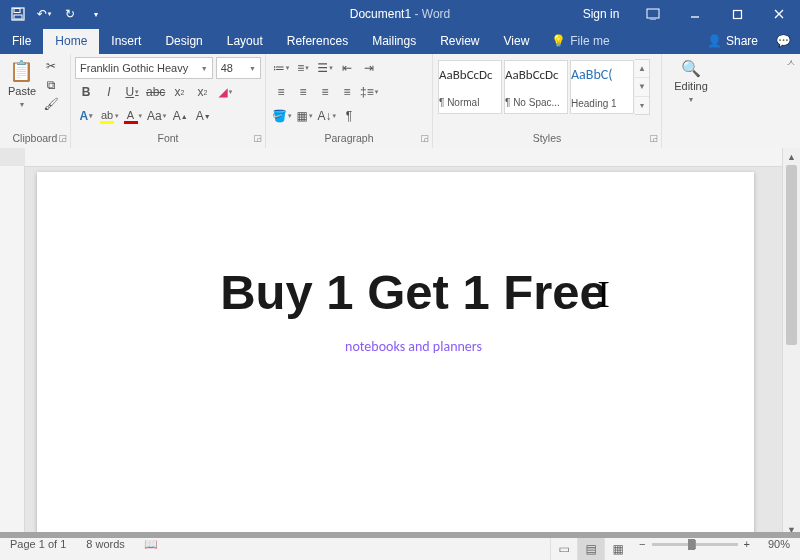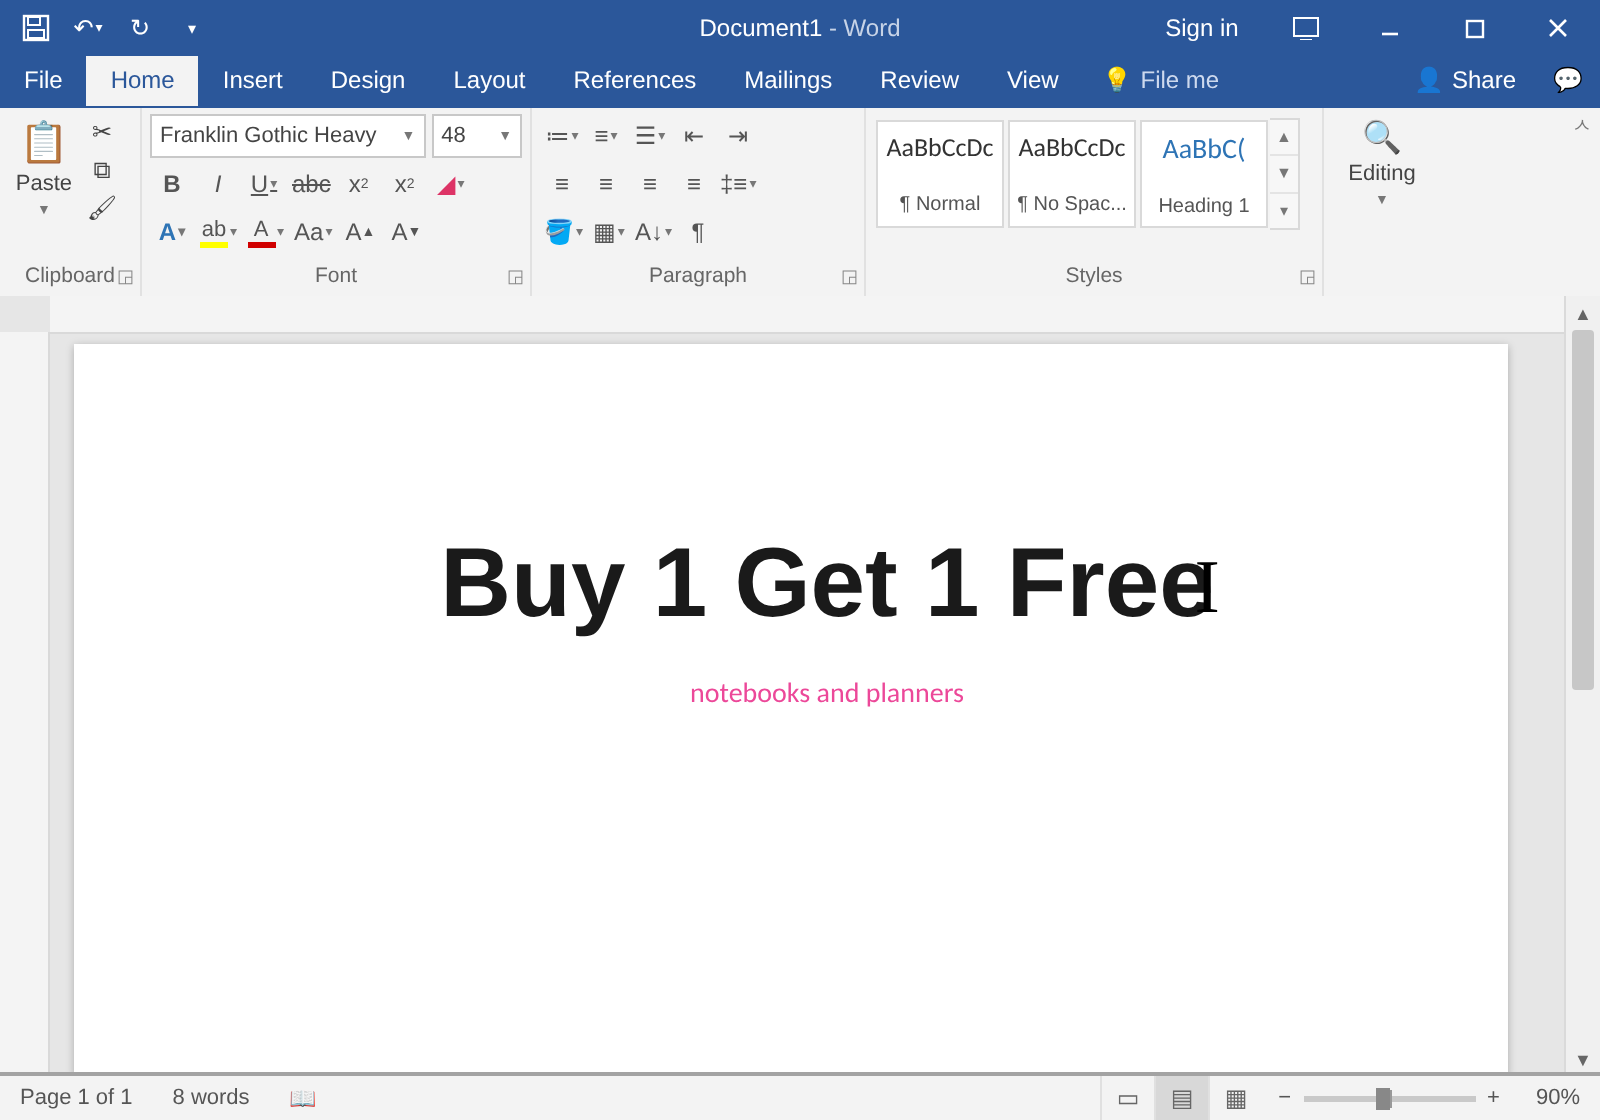--- a/index.html
+++ b/index.html
@@ -4,21 +4,21 @@
 <style>
 html,body{margin:0;padding:0;width:800px;height:560px;overflow:hidden;font-family:"Segoe UI",Arial,sans-serif;font-size:12px;background:#e6e6e6;color:#444}
 .titlebar{height:28px;background:#2b579a;color:#fff;display:flex;align-items:center;position:relative}
 .qat{display:flex;align-items:center;gap:2px;padding-left:6px}
 .qat .qbtn{width:24px;height:24px;display:flex;align-items:center;justify-content:center;color:#fff;cursor:default}
 .title-center{position:absolute;left:0;right:0;text-align:center;font-size:12px;pointer-events:none}
 .title-center .dim{color:#c7d3e7}
 .title-right{margin-left:auto;display:flex;align-items:flex-start;height:100%}
 .title-right .tbtn{width:42px;height:28px;display:flex;align-items:center;justify-content:center;color:#fff}
 .title-right .signin{padding:0 10px;font-size:12px}
-.menubar{height:26px;background:#2b579a;display:flex;align-items:flex-start;color:#fff}
+.menubar{height:26px;background:#2b579a;display:flex;align-items:center;color:#fff}
 .menubar .tab{padding:5px 12px 6px;font-size:12px;cursor:default}
 .menubar .tab.active{background:#f3f3f3;color:#2b579a}
 .menubar .tellme{display:flex;align-items:center;gap:4px;padding:5px 10px;color:#cdd9ee;font-size:12px}
 .menubar .share{display:flex;align-items:center;gap:4px;padding:5px 10px;color:#fff;font-size:12px}
 .menubar .spacer{flex:1}
 .menubar .comment{width:32px;text-align:center;padding:5px 0;color:#fff}
 .ribbon{height:94px;background:#f3f3f3;border-bottom:1px solid #d4d4d4;display:flex;position:relative}
 .group{border-right:1px solid #e1e1e1;display:flex;flex-direction:column;height:100%}
 .group-body{flex:1;display:flex;padding:3px 4px 0 4px}
 .group-label{height:16px;font-size:10.5px;color:#666;text-align:center;position:relative}
@@ -29,42 +29,42 @@
 .smallcol .ico{width:18px;height:18px;display:flex;align-items:center;justify-content:center;font-size:12px}
 .fontgroup .row{display:flex;align-items:center;gap:1px;height:22px}
 .fontname{width:130px;height:20px;border:1px solid #c8c8c8;background:#fff;font-size:11px;padding:0 4px;display:flex;align-items:center;justify-content:space-between}
 .fontsize{width:36px;height:20px;border:1px solid #c8c8c8;background:#fff;font-size:11px;padding:0 4px;display:flex;align-items:center;justify-content:space-between;margin-left:2px}
 .toolbtn{min-width:18px;height:20px;display:flex;align-items:center;justify-content:center;font-size:12px;padding:0 2px;color:#555}
 .toolbtn.dd::after{content:"▾";font-size:7px;margin-left:1px;color:#777}
 .underline{text-decoration:underline}
 .strike{text-decoration:line-through}
 .colorbar{display:inline-block;width:14px;border-bottom:3px solid;line-height:12px;text-align:center;font-size:11px}
 .paragroup .row{display:flex;align-items:center;height:22px;gap:0}
-.stylebox{width:62px;height:52px;border:1px solid #d9d9d9;background:#fff;margin:1px;display:flex;flex-direction:column;align-items:center;justify-content:center;font-size:10px;color:#555}
+.stylebox{width:62px;height:52px;border:1px solid #d9d9d9;background:#fff;margin:1px;display:flex;flex-direction:column;justify-content:center;font-size:10px;color:#555}
 .stylebox .prev{font-size:13px;color:#333;font-family:Calibri,Arial}
 .stylebox .prev.blue{color:#2e74b5;font-size:14px}
 .stylebox .lbl{margin-top:15px;font-size:10px}
 .stylenav{width:14px;display:flex;flex-direction:column;border:1px solid #d9d9d9;border-left:none;background:#f7f7f7;height:54px}
 .stylenav div{flex:1;display:flex;align-items:center;justify-content:center;font-size:8px;color:#777;border-bottom:1px solid #e4e4e4}
 .stylenav div:last-child{border-bottom:none}
 .collapse{position:absolute;right:4px;top:2px;font-size:10px;color:#777}
 .workspace{position:absolute;top:148px;bottom:22px;left:0;right:0;background:#e6e6e6;display:flex}
 .ruler-v{width:24px;background:#f4f4f4;border-right:1px solid #d9d9d9;margin-top:18px}
 .docarea{flex:1;position:relative;overflow:hidden}
 .ruler-h{height:18px;background:#f4f4f4;border-bottom:1px solid #d9d9d9}
 .page{position:absolute;top:24px;left:12px;right:28px;bottom:0;background:#fff;box-shadow:0 1px 4px rgba(0,0,0,0.25)}
 .page-content{padding:92px 60px 0 96px;text-align:center}
 .bigtext{font-family:"Arial Black","Franklin Gothic Heavy",Impact,sans-serif;font-weight:900;font-size:49px;color:#1a1a1a;letter-spacing:0px;position:relative;display:inline-block}
 .caret{position:absolute;right:-3px;top:8px;font-size:38px;font-weight:normal;font-family:serif;color:#000}
-.subtext{font-family:Calibri,Arial,sans-serif;font-size:14px;color:#ec4899;margin-top:18px}
+.subtext{font-family:Calibri,Arial,sans-serif;font-size:14px;color:#8b5cf6;margin-top:18px}
 .vscroll{width:17px;background:#f0f0f0;border-left:1px solid #dadada;display:flex;flex-direction:column}
 .vscroll .arr{height:17px;display:flex;align-items:center;justify-content:center;font-size:9px;color:#666}
 .vscroll .track{flex:1;position:relative}
 .vscroll .thumb{position:absolute;left:3px;right:3px;top:0;height:180px;background:#c7c7c7;border-radius:2px}
-.statusbar{position:absolute;bottom:0;left:0;right:0;height:22px;background:#f3f3f3;border-top:2px solid #a3a3a3;display:flex;align-items:center;font-size:11px;color:#555}
+.statusbar{position:absolute;bottom:0;left:0;right:0;height:22px;background:#f3f3f3;border-top:6px solid #a3a3a3;display:flex;align-items:flex-start;font-size:11px;color:#555}
 .statusbar .seg{padding:0 10px}
 .statusbar .spacer{flex:1}
 .viewbtn{width:26px;height:22px;display:flex;align-items:center;justify-content:center;border-left:1px solid #e0e0e0;color:#666;font-size:12px}
 .viewbtn.active{background:#d8d8d8}
 .zoom{display:flex;align-items:center;gap:6px;padding:0 8px}
 .zslider{width:86px;height:3px;background:#c9c9c9;position:relative}
 .zslider .tick{position:absolute;left:50%;top:-3px;width:1px;height:9px;background:#999}
 .zslider .knob{position:absolute;left:42%;top:-4px;width:7px;height:11px;background:#888}
 svg{display:block}
 </style>

